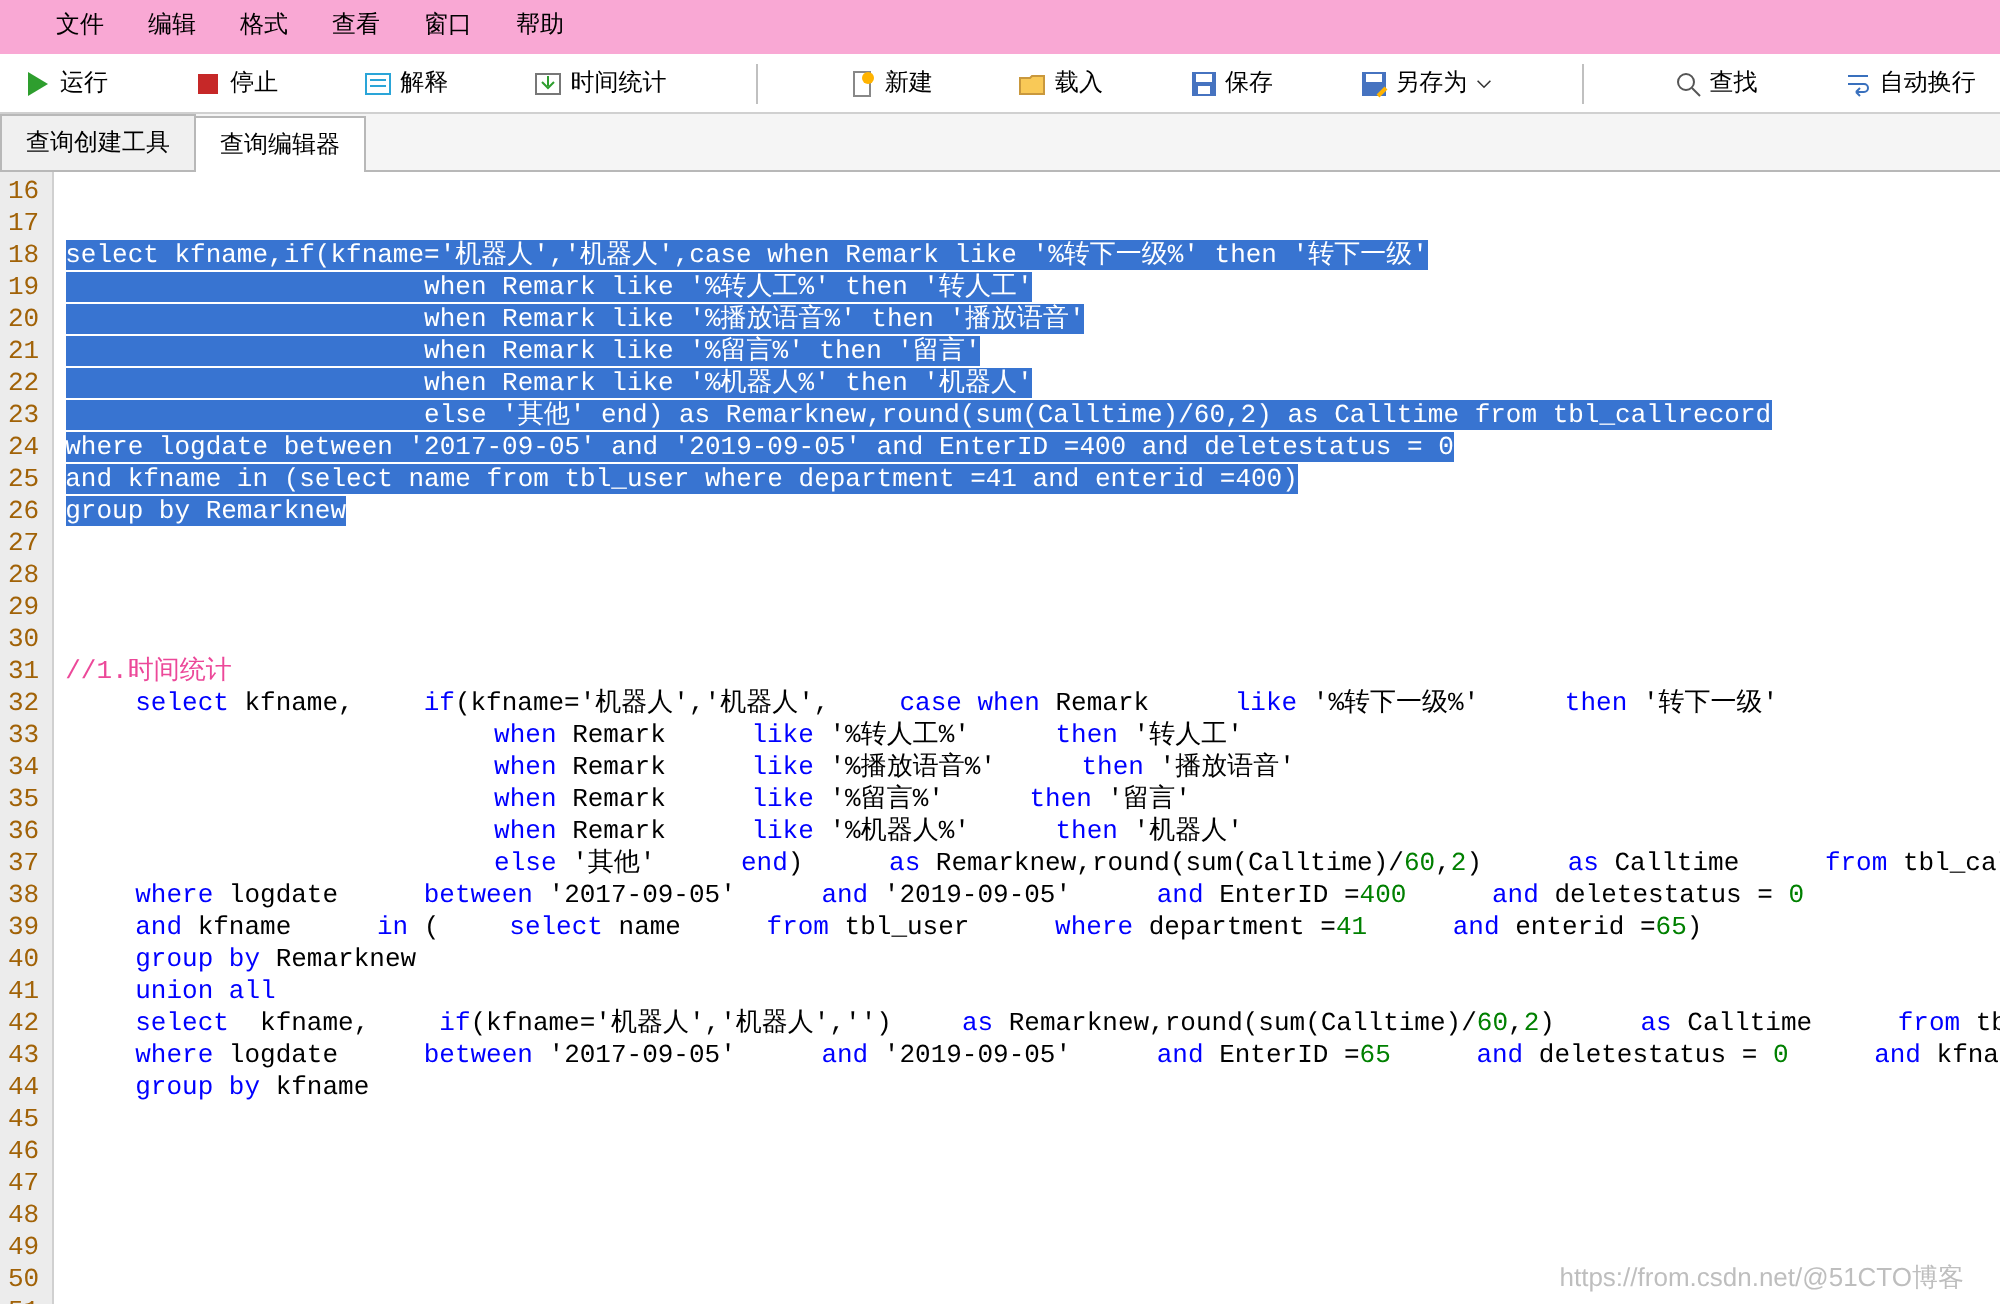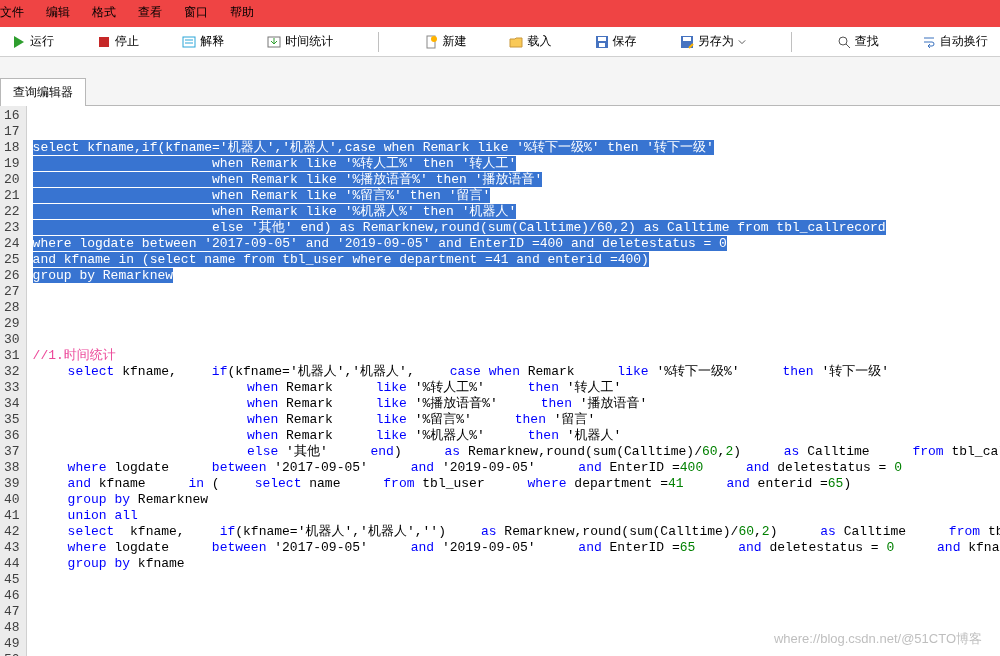--- a/index.html
+++ b/index.html
@@ -9,22 +9,22 @@
     background: #fff;
     color: #000;
     width: 1000px;
     height: 656px;
     overflow: hidden;
     position: relative;
   }
   .menubar {
     display: flex;
     gap: 22px;
-    padding: 4px 10px 6px 0;
-    background: #ef4444;
+    padding: 4px 10px 6px 28px;
+    background: #f9a8d4;
   }
   .menubar span { cursor: default; }
   .toolbar {
     display: flex;
     align-items: center;
     gap: 4px;
     padding: 4px 8px;
     background: #fff;
     border-bottom: 1px solid #d0d0d0;
     justify-content: space-between;
@@ -58,34 +58,33 @@
     border: 1px solid #b8b8b8;
     border-bottom: none;
     background: #f0f0f0;
     margin-right: -1px;
     cursor: default;
   }
   .tab.active {
     background: #fff;
     position: relative;
     top: 1px;
-    margin-top: 20px;
   }
   .editor {
     display: flex;
     font-family: Consolas, "Courier New", monospace;
     font-size: 13px;
     line-height: 16px;
     white-space: pre;
     height: calc(656px - 90px);
     overflow: hidden;
   }
   .gutter {
     background: #ececec;
-    color: #404040;
+    color: #a16207;
     text-align: right;
     padding: 2px 6px 2px 4px;
     border-right: 1px solid #d0d0d0;
     user-select: none;
   }
   .code {
     padding: 2px 6px;
     flex: 1;
   }
   .line { height: 16px; }
@@ -189,21 +188,22 @@
   </span>
   <span class="tb-item">
     <svg class="icon" viewBox="0 0 14 14">
         <path d="M2 3h10M2 7h8a2 2 0 010 4H6m0 0l2-2m-2 2l2 2" fill="none" stroke="#3970bd"></path>
       </svg>
     <span>自动换行</span>
   </span>
 </div>
 
 <div class="tabs">
+  <div class="tab">查询创建工具</div>
   <div class="tab active">查询编辑器</div>
 </div>
 
 <div class="editor">
   <div class="gutter" id="gutter"><div class="line">16</div><div class="line">17</div><div class="line">18</div><div class="line">19</div><div class="line">20</div><div class="line">21</div><div class="line">22</div><div class="line">23</div><div class="line">24</div><div class="line">25</div><div class="line">26</div><div class="line">27</div><div class="line">28</div><div class="line">29</div><div class="line">30</div><div class="line">31</div><div class="line">32</div><div class="line">33</div><div class="line">34</div><div class="line">35</div><div class="line">36</div><div class="line">37</div><div class="line">38</div><div class="line">39</div><div class="line">40</div><div class="line">41</div><div class="line">42</div><div class="line">43</div><div class="line">44</div><div class="line">45</div><div class="line">46</div><div class="line">47</div><div class="line">48</div><div class="line">49</div><div class="line">50</div><div class="line">51</div></div>
   <div class="code" id="code"><div class="line"></div><div class="line"></div><div class="line"><span class="sel">select kfname,if(kfname='机器人','机器人',case when Remark like '%转下一级%' then '转下一级'</span></div><div class="line"><span class="sel">                       when Remark like '%转人工%' then '转人工'</span></div><div class="line"><span class="sel">                       when Remark like '%播放语音%' then '播放语音'</span></div><div class="line"><span class="sel">                       when Remark like '%留言%' then '留言'</span></div><div class="line"><span class="sel">                       when Remark like '%机器人%' then '机器人'</span></div><div class="line"><span class="sel">                       else '其他' end) as Remarknew,round(sum(Calltime)/60,2) as Calltime from tbl_callrecord</span></div><div class="line"><span class="sel">where logdate between '2017-09-05' and '2019-09-05' and EnterID =400 and deletestatus = 0</span></div><div class="line"><span class="sel">and kfname in (select name from tbl_user where department =41 and enterid =400)</span></div><div class="line"><span class="sel">group by Remarknew</span></div><div class="line"></div><div class="line"></div><div class="line"></div><div class="line"></div><div class="line"><span class="cmt">//1.时间统计</span></div><div class="line"><span class="kw">select</span> kfname,<span class="kw">if</span>(kfname=<span class="str">'机器人'</span>,<span class="str">'机器人'</span>,<span class="kw">case when</span> Remark <span class="kw">like</span> <span class="str">'%转下一级%'</span> <span class="kw">then</span> <span class="str">'转下一级'</span></div><div class="line">                       <span class="kw">when</span> Remark <span class="kw">like</span> <span class="str">'%转人工%'</span> <span class="kw">then</span> <span class="str">'转人工'</span></div><div class="line">                       <span class="kw">when</span> Remark <span class="kw">like</span> <span class="str">'%播放语音%'</span> <span class="kw">then</span> <span class="str">'播放语音'</span></div><div class="line">                       <span class="kw">when</span> Remark <span class="kw">like</span> <span class="str">'%留言%'</span> <span class="kw">then</span> <span class="str">'留言'</span></div><div class="line">                       <span class="kw">when</span> Remark <span class="kw">like</span> <span class="str">'%机器人%'</span> <span class="kw">then</span> <span class="str">'机器人'</span></div><div class="line">                       <span class="kw">else</span> <span class="str">'其他'</span> <span class="kw">end</span>) <span class="kw">as</span> Remarknew,round(sum(Calltime)/<span class="num">60</span>,<span class="num">2</span>) <span class="kw">as</span> Calltime <span class="kw">from</span> tbl_callrecord</div><div class="line"><span class="kw">where</span> logdate <span class="kw">between</span> <span class="str">'2017-09-05'</span> <span class="kw">and</span> <span class="str">'2019-09-05'</span> <span class="kw">and</span> EnterID =<span class="num">400</span> <span class="kw">and</span> deletestatus = <span class="num">0</span></div><div class="line"><span class="kw">and</span> kfname <span class="kw">in</span> (<span class="kw">select</span> name <span class="kw">from</span> tbl_user <span class="kw">where</span> department =<span class="num">41</span> <span class="kw">and</span> enterid =<span class="num">65</span>)</div><div class="line"><span class="kw">group by</span> Remarknew</div><div class="line"><span class="kw">union all</span></div><div class="line"><span class="kw">select</span>  kfname,<span class="kw">if</span>(kfname=<span class="str">'机器人'</span>,<span class="str">'机器人'</span>,<span class="str">''</span>)<span class="kw">as</span> Remarknew,round(sum(Calltime)/<span class="num">60</span>,<span class="num">2</span>) <span class="kw">as</span> Calltime <span class="kw">from</span> tbl_callrecord</div><div class="line"><span class="kw">where</span> logdate <span class="kw">between</span> <span class="str">'2017-09-05'</span> <span class="kw">and</span> <span class="str">'2019-09-05'</span> <span class="kw">and</span> EnterID =<span class="num">65</span> <span class="kw">and</span> deletestatus = <span class="num">0</span> <span class="kw">and</span> kfname=<span class="str">'机器人'</span></div><div class="line"><span class="kw">group by</span> kfname</div><div class="line"></div><div class="line"></div><div class="line"></div><div class="line"></div><div class="line"></div><div class="line"></div><div class="line"></div></div>
 </div>
 
-<div class="watermark">where://blog.csdn.net/@51CTO博客</div>
+<div class="watermark">https://from.csdn.net/@51CTO博客</div>
 
 </body></html>

